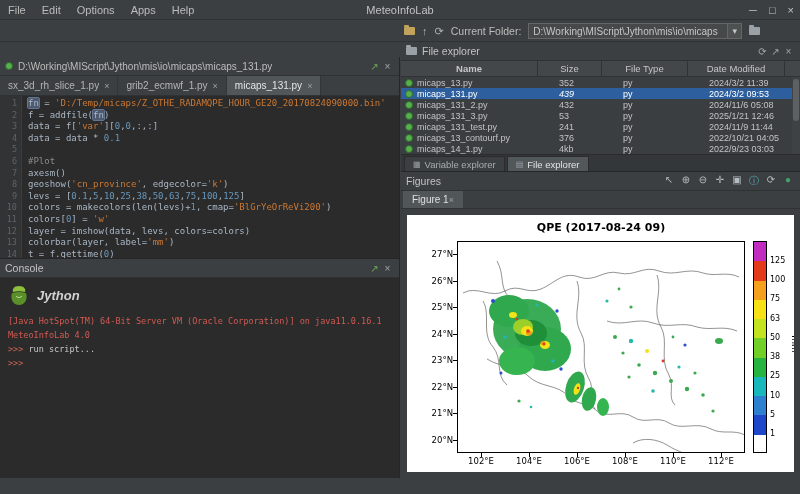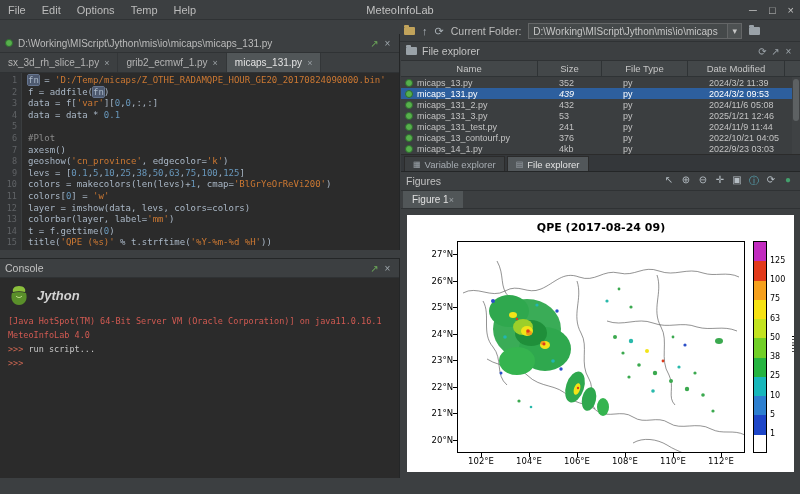--- a/index.html
+++ b/index.html
@@ -28,21 +28,21 @@
   .folder-icon::before { content:""; position:absolute; top:-2px; left:0; width:5px; height:2px; background:#c1a35b; border-radius:1px 1px 0 0; }
   .folder-icon.gray { background:#9aa2a8; } .folder-icon.gray::before { background:#9aa2a8; }
 
   
   .phead { height:19px; display:flex; align-items:center; gap:5px; padding:0 5px;
            border-bottom:1px solid #2f3234; background:#3c3f41; flex:0 0 auto; }
   .ptitle { font-size:10.5px; color:#c2c2c2; white-space:nowrap; overflow:hidden; }
   .hicon { font-size:10px; color:#9fa7ad; width:13px; text-align:center; cursor:default; }
 
   
-  .editor { position:absolute; left:0; top:34px; width:400px; height:216px; background:#3c3f41;
+  .editor { position:absolute; left:0; top:57px; width:400px; height:216px; background:#3c3f41;
             border-right:1px solid #242627; display:flex; flex-direction:column; }
   .pyicon { width:8px; height:8px; border-radius:50%; background:#57b04c; border:1px solid #2e6b2f; display:inline-block; flex:0 0 auto; }
   .editor-path { flex:1; font-size:10px; color:#bcbcbc; white-space:nowrap; overflow:hidden; }
   .etabs { height:20px; display:flex; border-bottom:1px solid #2f3234; background:#3c3f41; flex:0 0 auto; }
   .etab { display:flex; align-items:center; gap:5px; padding:0 8px; font-size:10px; color:#b4b4b4;
           border-right:1px solid #333638; cursor:default; }
   .etab.active { background:#515658; color:#e4e4e4; }
   .tab-close { font-size:9px; color:#9aa0a4; }
   .code-wrap { flex:1; display:flex; background:#2b2b2b; overflow:hidden;
                font-family:"DejaVu Sans Mono",monospace; font-size:9px; line-height:11.6px; }
@@ -119,21 +119,21 @@
 </head>
 <body>
 
 <div class="app">
 
   <div class="menubar">
     <div id="menus" style="display:flex;z-index:2;">
         <span class="menu-item">File</span>
         <span class="menu-item">Edit</span>
         <span class="menu-item">Options</span>
-        <span class="menu-item">Temp</span>
+        <span class="menu-item">Apps</span>
         <span class="menu-item">Help</span>
       </div>
     <div class="win-title">MeteoInfoLab</div>
     <div class="win-controls">
       <span>─</span>
       <span>□</span>
       <span>×</span>
     </div>
   </div>
 
@@ -229,21 +229,21 @@
       <span class="folder-icon gray"></span>
       <span class="ptitle" style="flex:1">File explorer</span>
       <span id="fe-hicons" style="display:flex;">
           <span class="hicon">⟳</span>
           <span class="hicon">↗</span>
           <span class="hicon">×</span>
         </span>
     </div>
     <div class="fe-mid">
       <div class="fe-thead" id="fe-thead">
-          <div class="fe-hcell" style="width: 137px;">Name</div>
+          <div class="fe-hcell" style="width: 137px; font-weight: bold;">Name</div>
           <div class="fe-hcell" style="width: 64px;">Size</div>
           <div class="fe-hcell" style="width: 86px;">File Type</div>
           <div class="fe-hcell" style="width: 97px;">Date Modified</div>
         </div>
       <div id="fe-body">
           <div class="fe-row">
             <div class="fe-cell name" style="width: 152px;">
               <span class="pyicon"></span>
               <span>micaps_13.py</span>
             </div>

